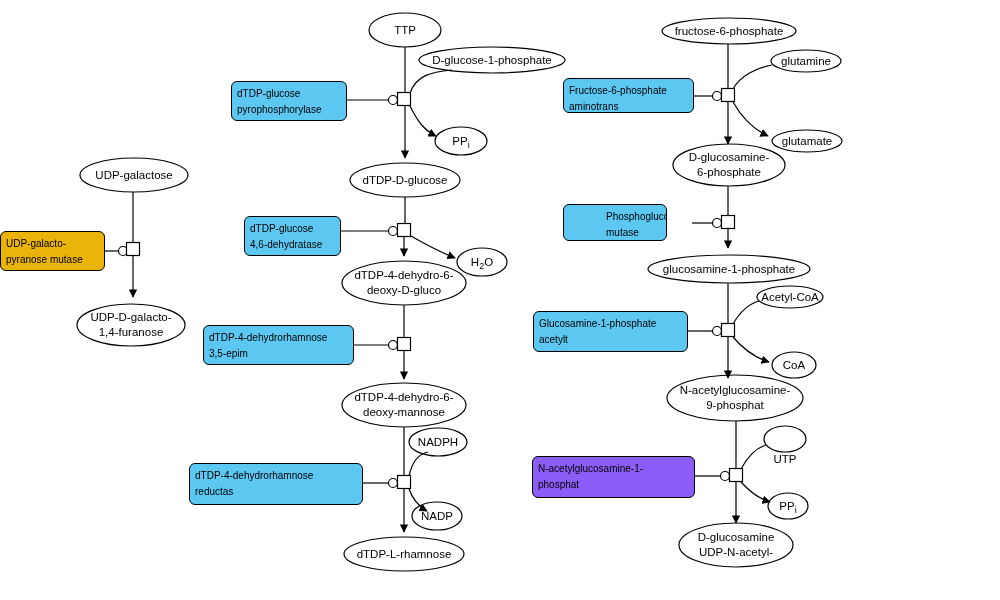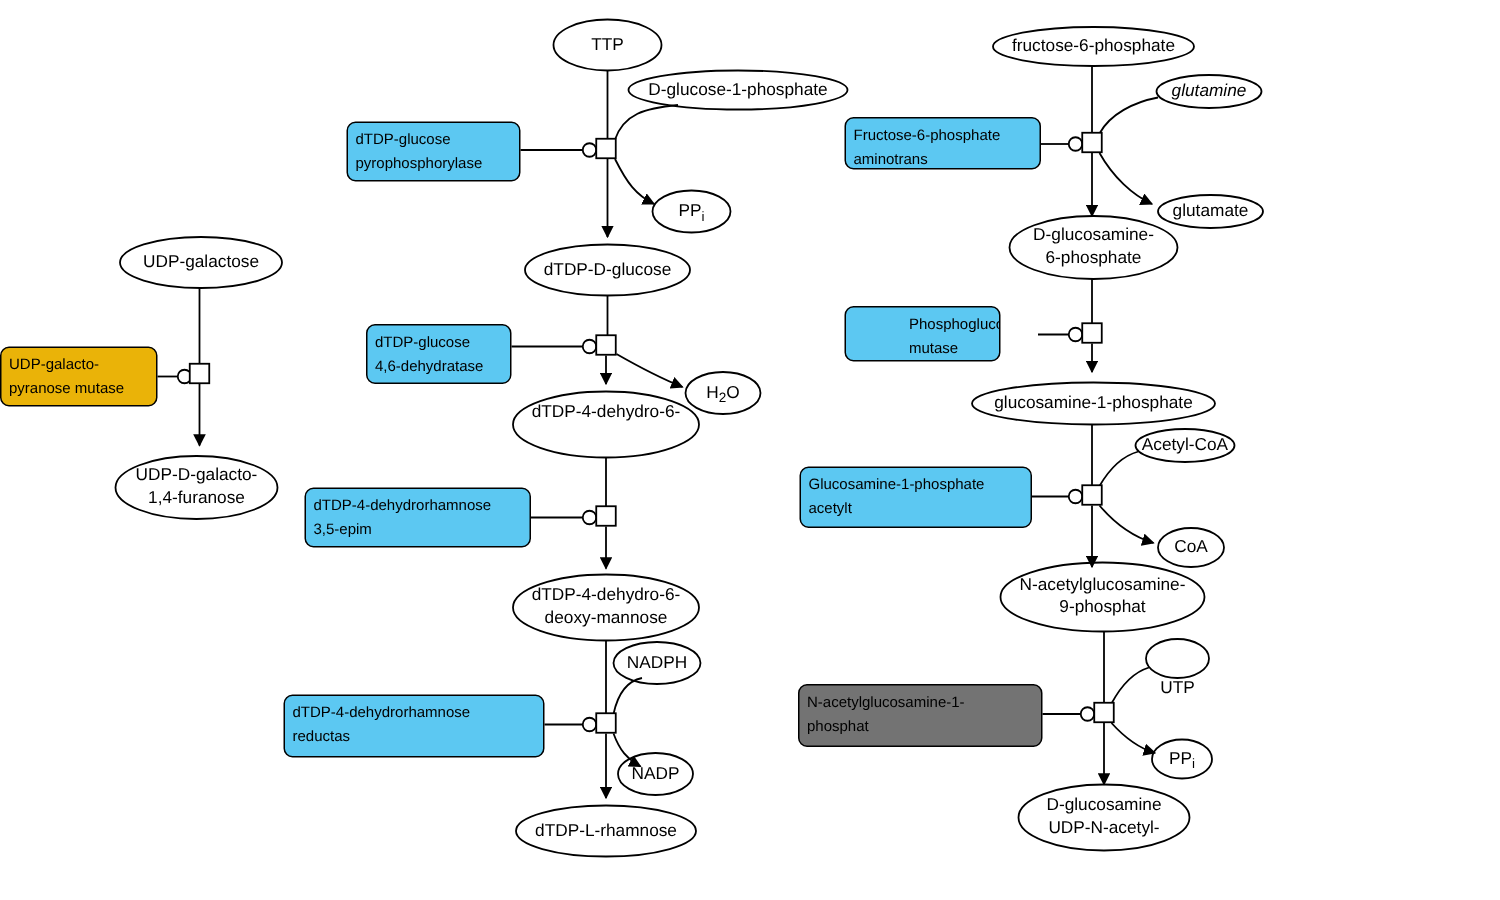--- a/index.html
+++ b/index.html
@@ -181,38 +181,39 @@
         <div>PP<sub>i</sub></div>
       </div>
       <div class="metabolite-label" style="left: 265px; top: 172.5px; width: 280px;">
         <div>dTDP-D-glucose</div>
       </div>
       <div class="metabolite-label" style="left: 342px; top: 254.5px; width: 280px;">
         <div>H<sub>2</sub>O</div>
       </div>
       <div class="metabolite-label" style="left: 264px; top: 268px; width: 280px;">
         <div>dTDP-4-dehydro-6-</div>
+        <div>deoxy-D-gluco</div>
       </div>
       <div class="metabolite-label" style="left: 264px; top: 390px; width: 280px;">
         <div>dTDP-4-dehydro-6-</div>
         <div>deoxy-mannose</div>
       </div>
       <div class="metabolite-label" style="left: 298px; top: 434.5px; width: 280px;">
         <div>NADPH</div>
       </div>
       <div class="metabolite-label" style="left: 297px; top: 508.5px; width: 280px;">
         <div>NADP</div>
       </div>
       <div class="metabolite-label" style="left: 264px; top: 546.5px; width: 280px;">
         <div>dTDP-L-rhamnose</div>
       </div>
       <div class="metabolite-label" style="left: 589px; top: 23.5px; width: 280px;">
         <div>fructose-6-phosphate</div>
       </div>
-      <div class="metabolite-label" style="left: 666px; top: 53.5px; width: 280px; font-style: italic;">
+      <div class="metabolite-label" style="left: 666px; top: 53.5px; width: 280px;">
         <div>glutamine</div>
       </div>
       <div class="metabolite-label" style="left: 667px; top: 133.5px; width: 280px;">
         <div>glutamate</div>
       </div>
       <div class="metabolite-label" style="left: 589px; top: 150px; width: 280px;">
         <div>D-glucosamine-</div>
         <div>6-phosphate</div>
       </div>
       <div class="metabolite-label" style="left: 589px; top: 261.5px; width: 280px;">
@@ -265,19 +266,19 @@
         <div>aminotrans</div>
       </div>
       <div class="enzyme-box" style="left: 563px; top: 204px; width: 104px; height: 37px; background: rgb(92, 200, 242); padding-left: 42px;">
         <div>Phosphoglucosamine</div>
         <div>mutase</div>
       </div>
       <div class="enzyme-box" style="left: 533px; top: 311px; width: 155px; height: 41px; background: rgb(92, 200, 242);">
         <div>Glucosamine-1-phosphate</div>
         <div>acetylt</div>
       </div>
-      <div class="enzyme-box" style="left: 532px; top: 456px; width: 163px; height: 42px; background: #737373;">
+      <div class="enzyme-box" style="left: 532px; top: 456px; width: 163px; height: 42px; background: #8b5cf6;">
         <div>N-acetylglucosamine-1-</div>
         <div>phosphat</div>
       </div>
     </div>
 
 </div>
 
 </body></html>

